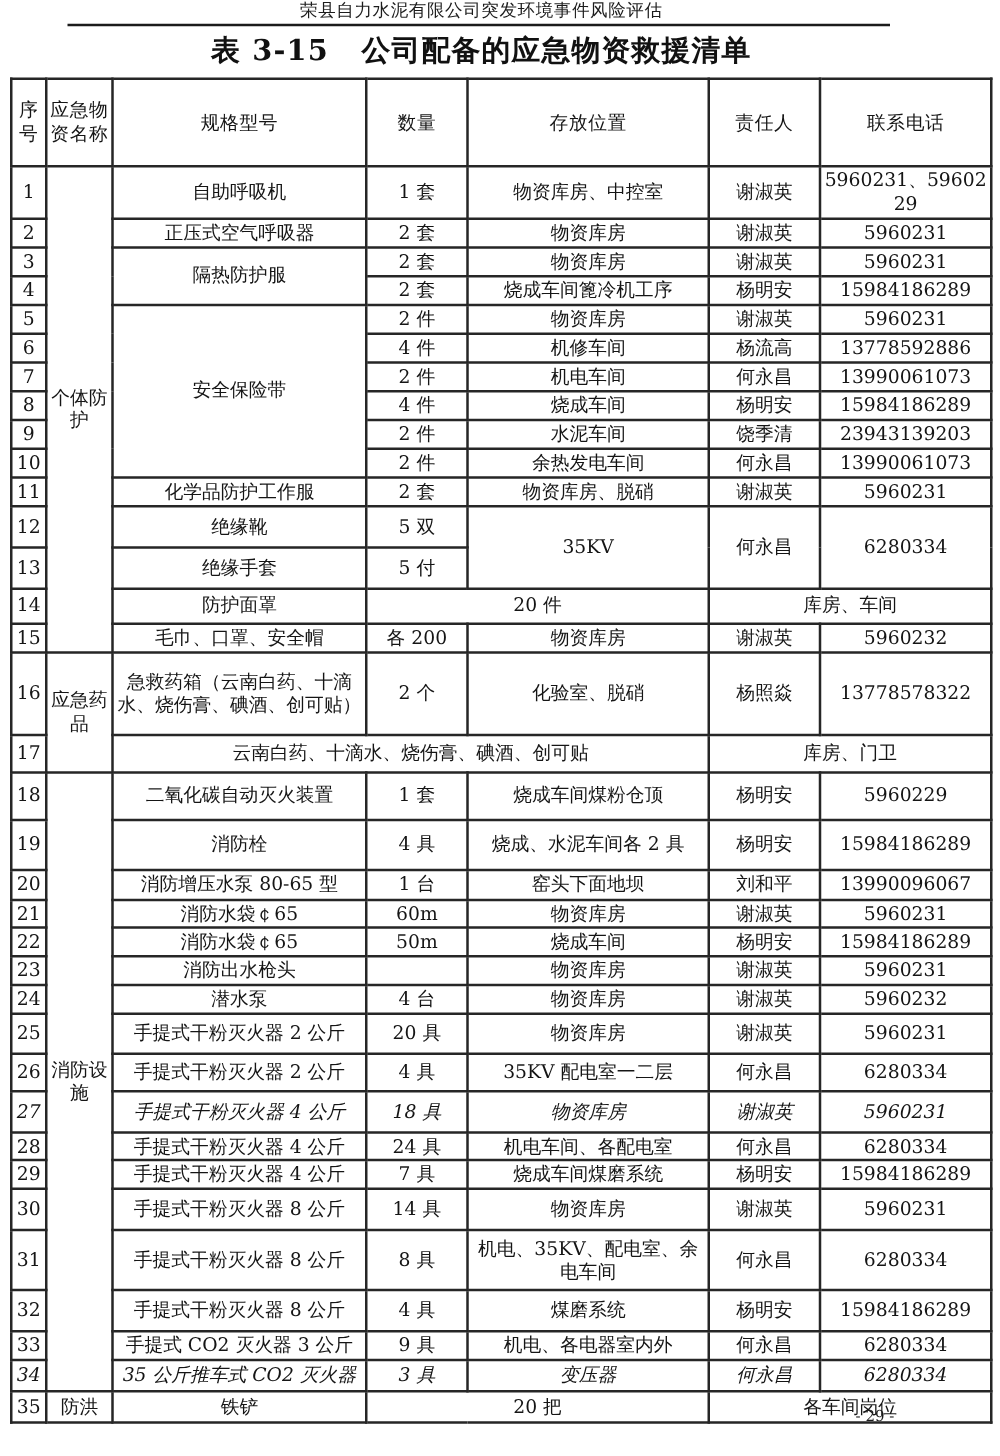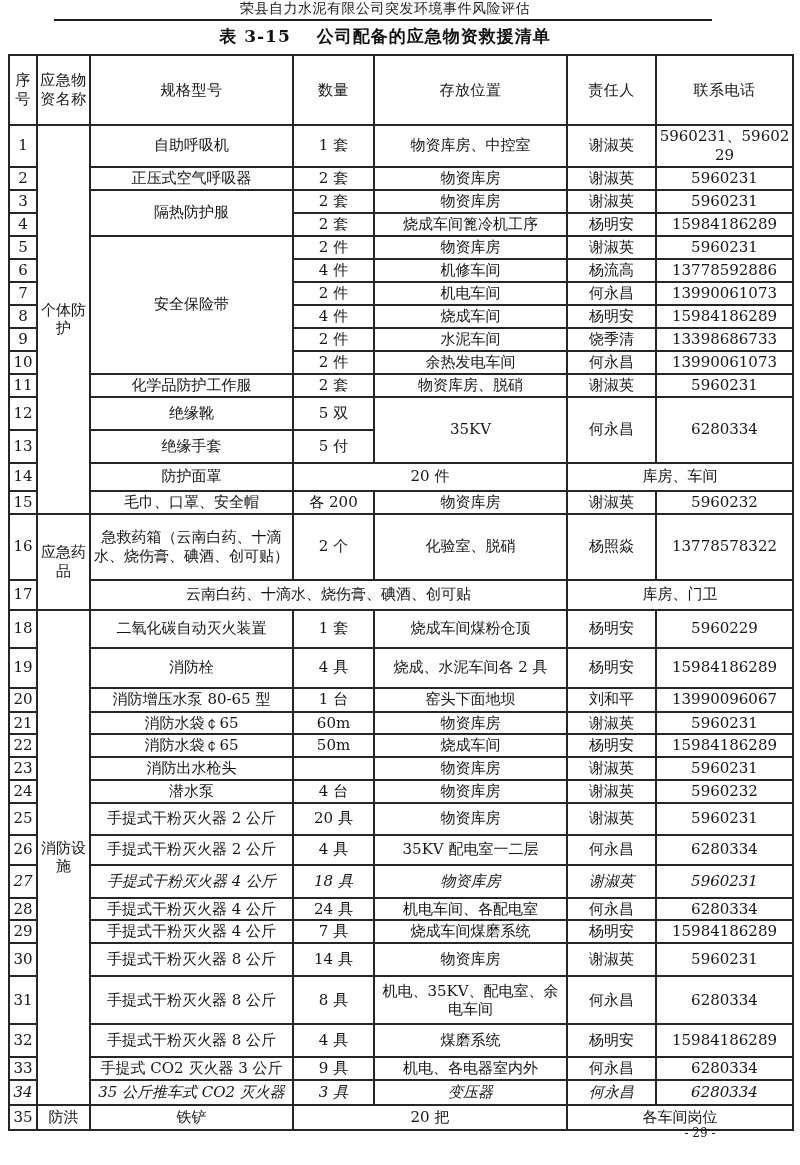--- a/index.html
+++ b/index.html
@@ -23,21 +23,21 @@
   }
   .header-rule {
     width:658px;
     margin-left:54px;
     margin-top:1px;
     border-top:2.5px solid #1b1b1b;
   }
   .table-title {
     width:770px;
     text-align:center;
-    font-size:17px;
+    font-size:23px;
     font-weight:bold;
     margin-top:4px;
     letter-spacing:1px;
     color:#111;
   }
   .table-title .t-num { margin-right:26px; }
 
   table.supplies {
     border-collapse:collapse;
     table-layout:fixed;
@@ -160,21 +160,21 @@
           <td>4 件</td>
           <td>烧成车间</td>
           <td>杨明安</td>
           <td>15984186289</td>
         </tr>
         <tr style="height: 23px;">
           <td>9</td>
           <td>2 件</td>
           <td>水泥车间</td>
           <td>饶季清</td>
-          <td>13398686733</td>
+          <td>23943139203</td>
         </tr>
         <tr style="height: 23px;">
           <td>10</td>
           <td>2 件</td>
           <td>余热发电车间</td>
           <td>何永昌</td>
           <td>13990061073</td>
         </tr>
         <tr style="height: 23px;">
           <td>11</td>

